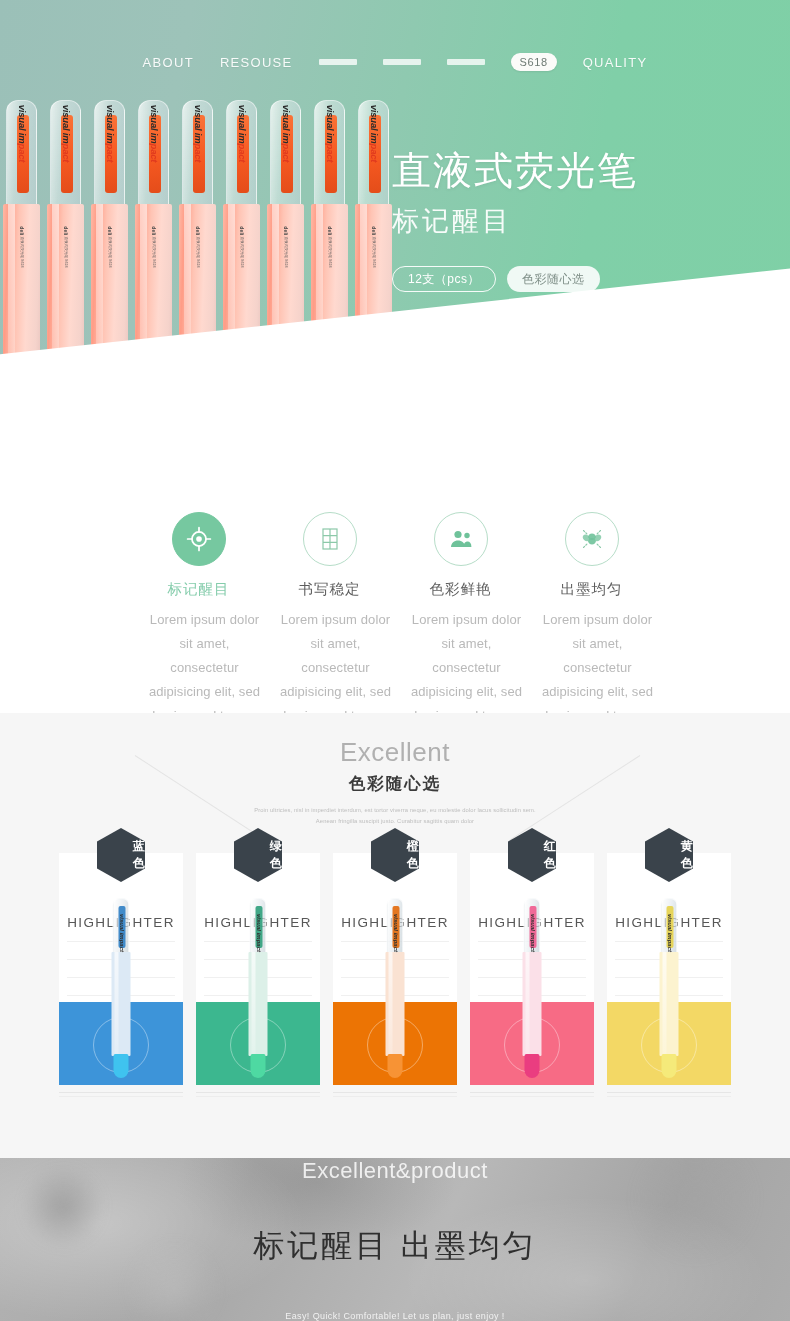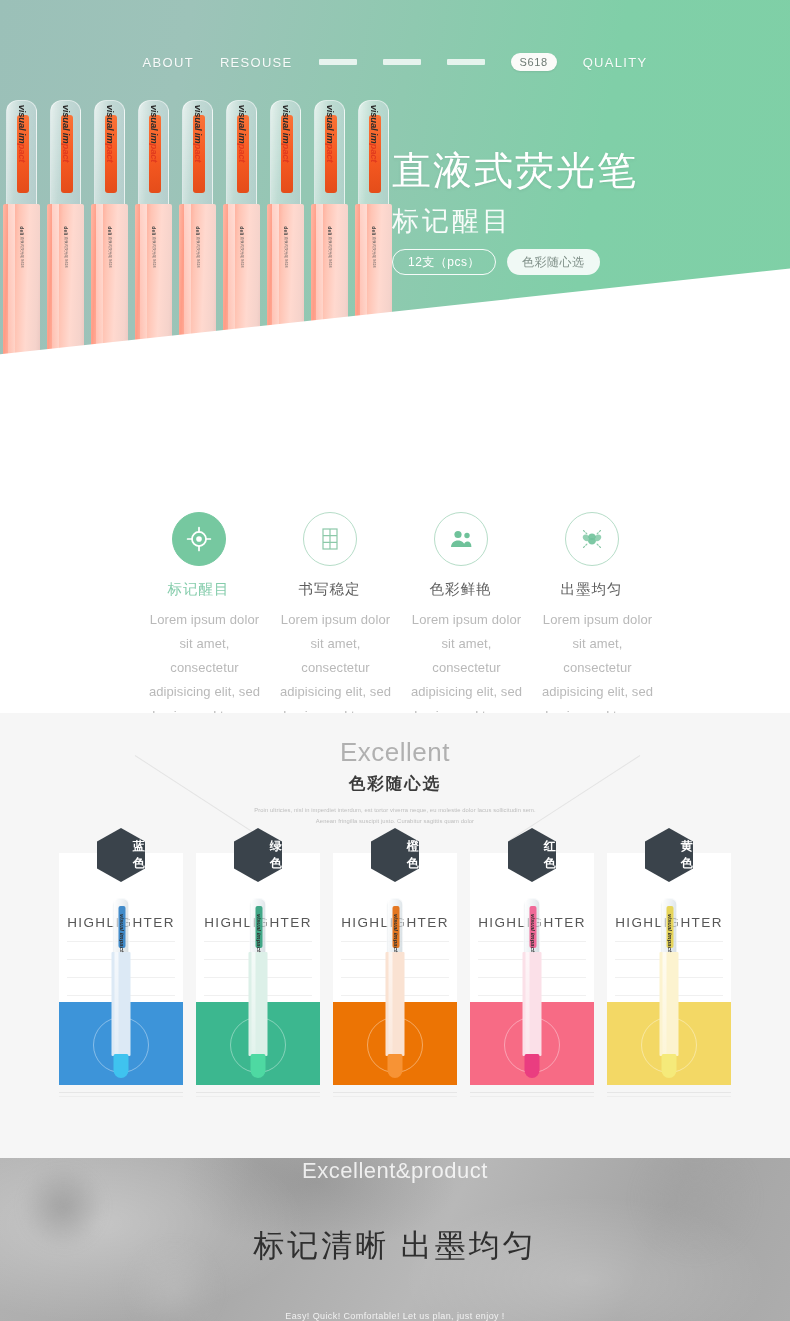--- a/index.html
+++ b/index.html
@@ -165,21 +165,21 @@
   .hero-subtitle {
     font-size: 27px;
     color: rgba(255,255,255,0.93);
     letter-spacing: 3px;
     margin-top: 9px;
     font-weight: normal;
   }
   .hero-pills {
     display: flex;
     gap: 11px;
-    margin-top: 10px;
+    margin-top: 27px;
     align-items: center;
   }
   .pill-outline {
     display: flex; align-items: center; justify-content: center;
     height: 26px; padding: 0 15px;
     border: 1px solid rgba(255,255,255,0.92);
     border-radius: 13px;
     color: #ffffff;
     font-size: 12px;
     letter-spacing: 0.5px;
@@ -818,17 +818,17 @@
             </div>
           </div>
           <div class="swatch-rule"></div>
           <div class="swatch-rule2"></div>
         </div>
       </div>
   </section>
 
   <section class="banner">
     <div class="banner-en">Excellent&amp;product</div>
-    <div class="banner-cn">标记清晰 出墨均匀</div>
+    <div class="banner-cn">标记醒目 出墨均匀</div>
     <div class="banner-sub">Easy! Quick! Comfortable! Let us plan, just enjoy !</div>
   </section>
 
 </div>
 
 </body></html>

